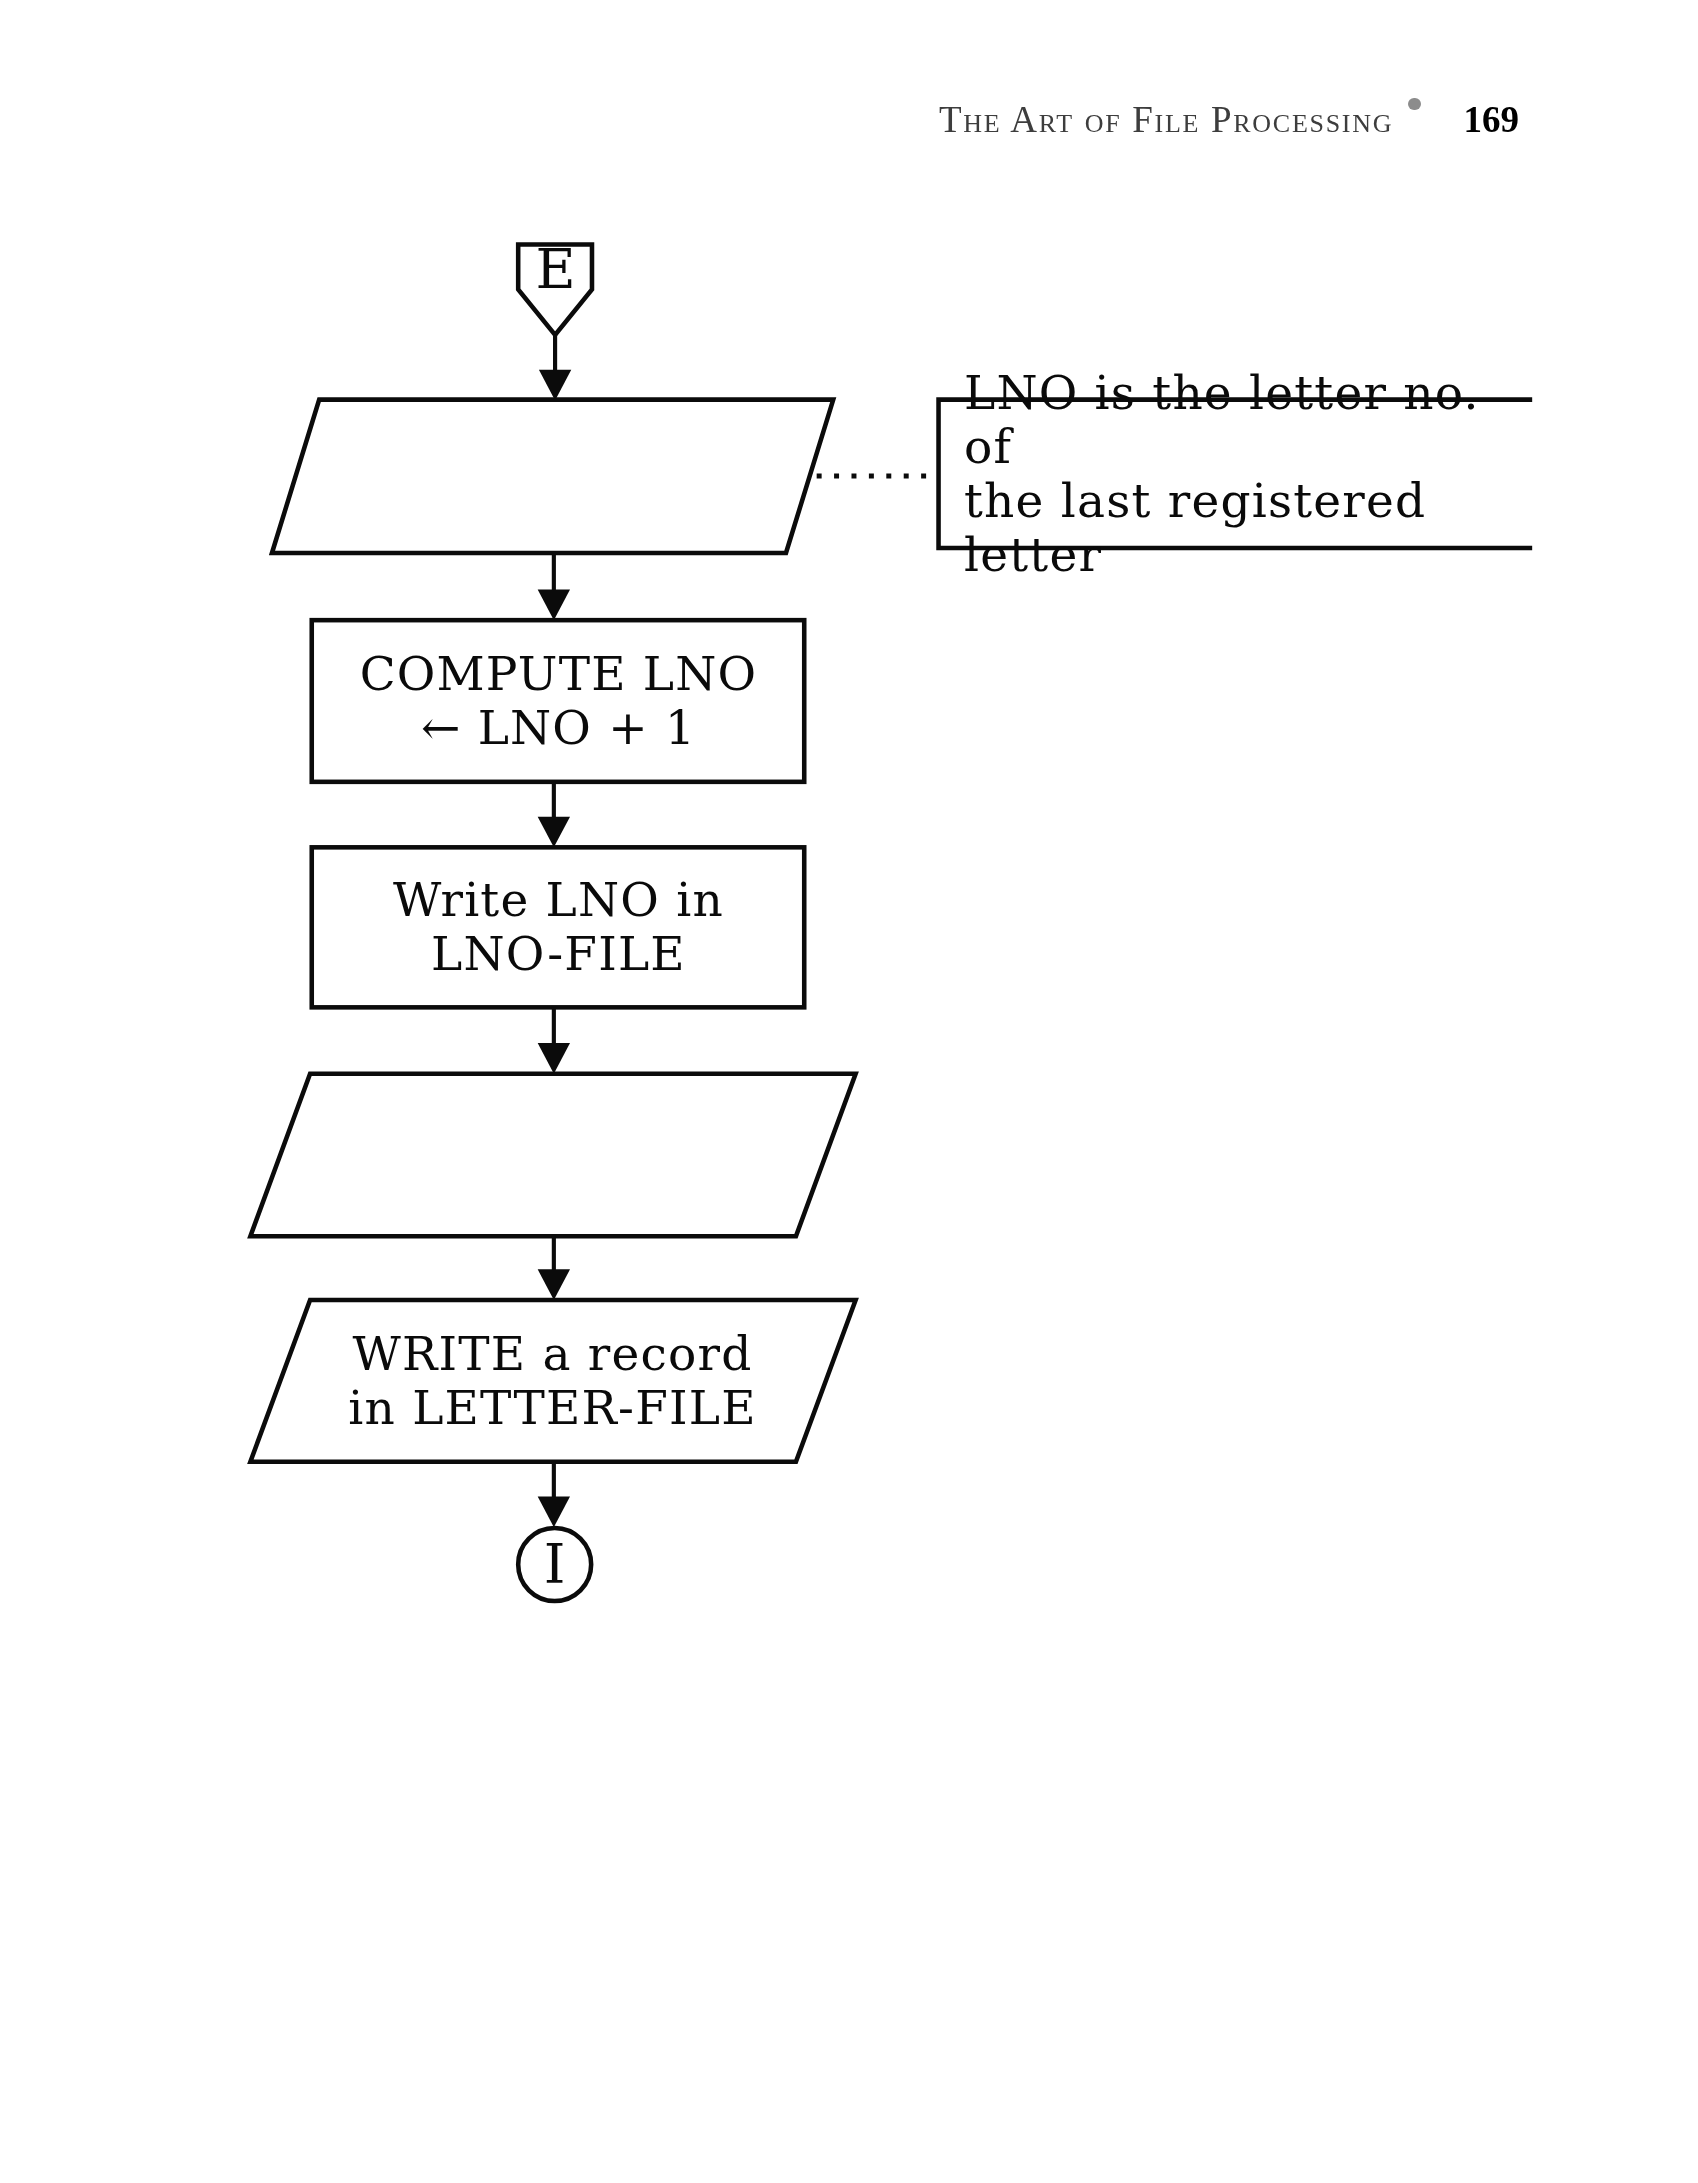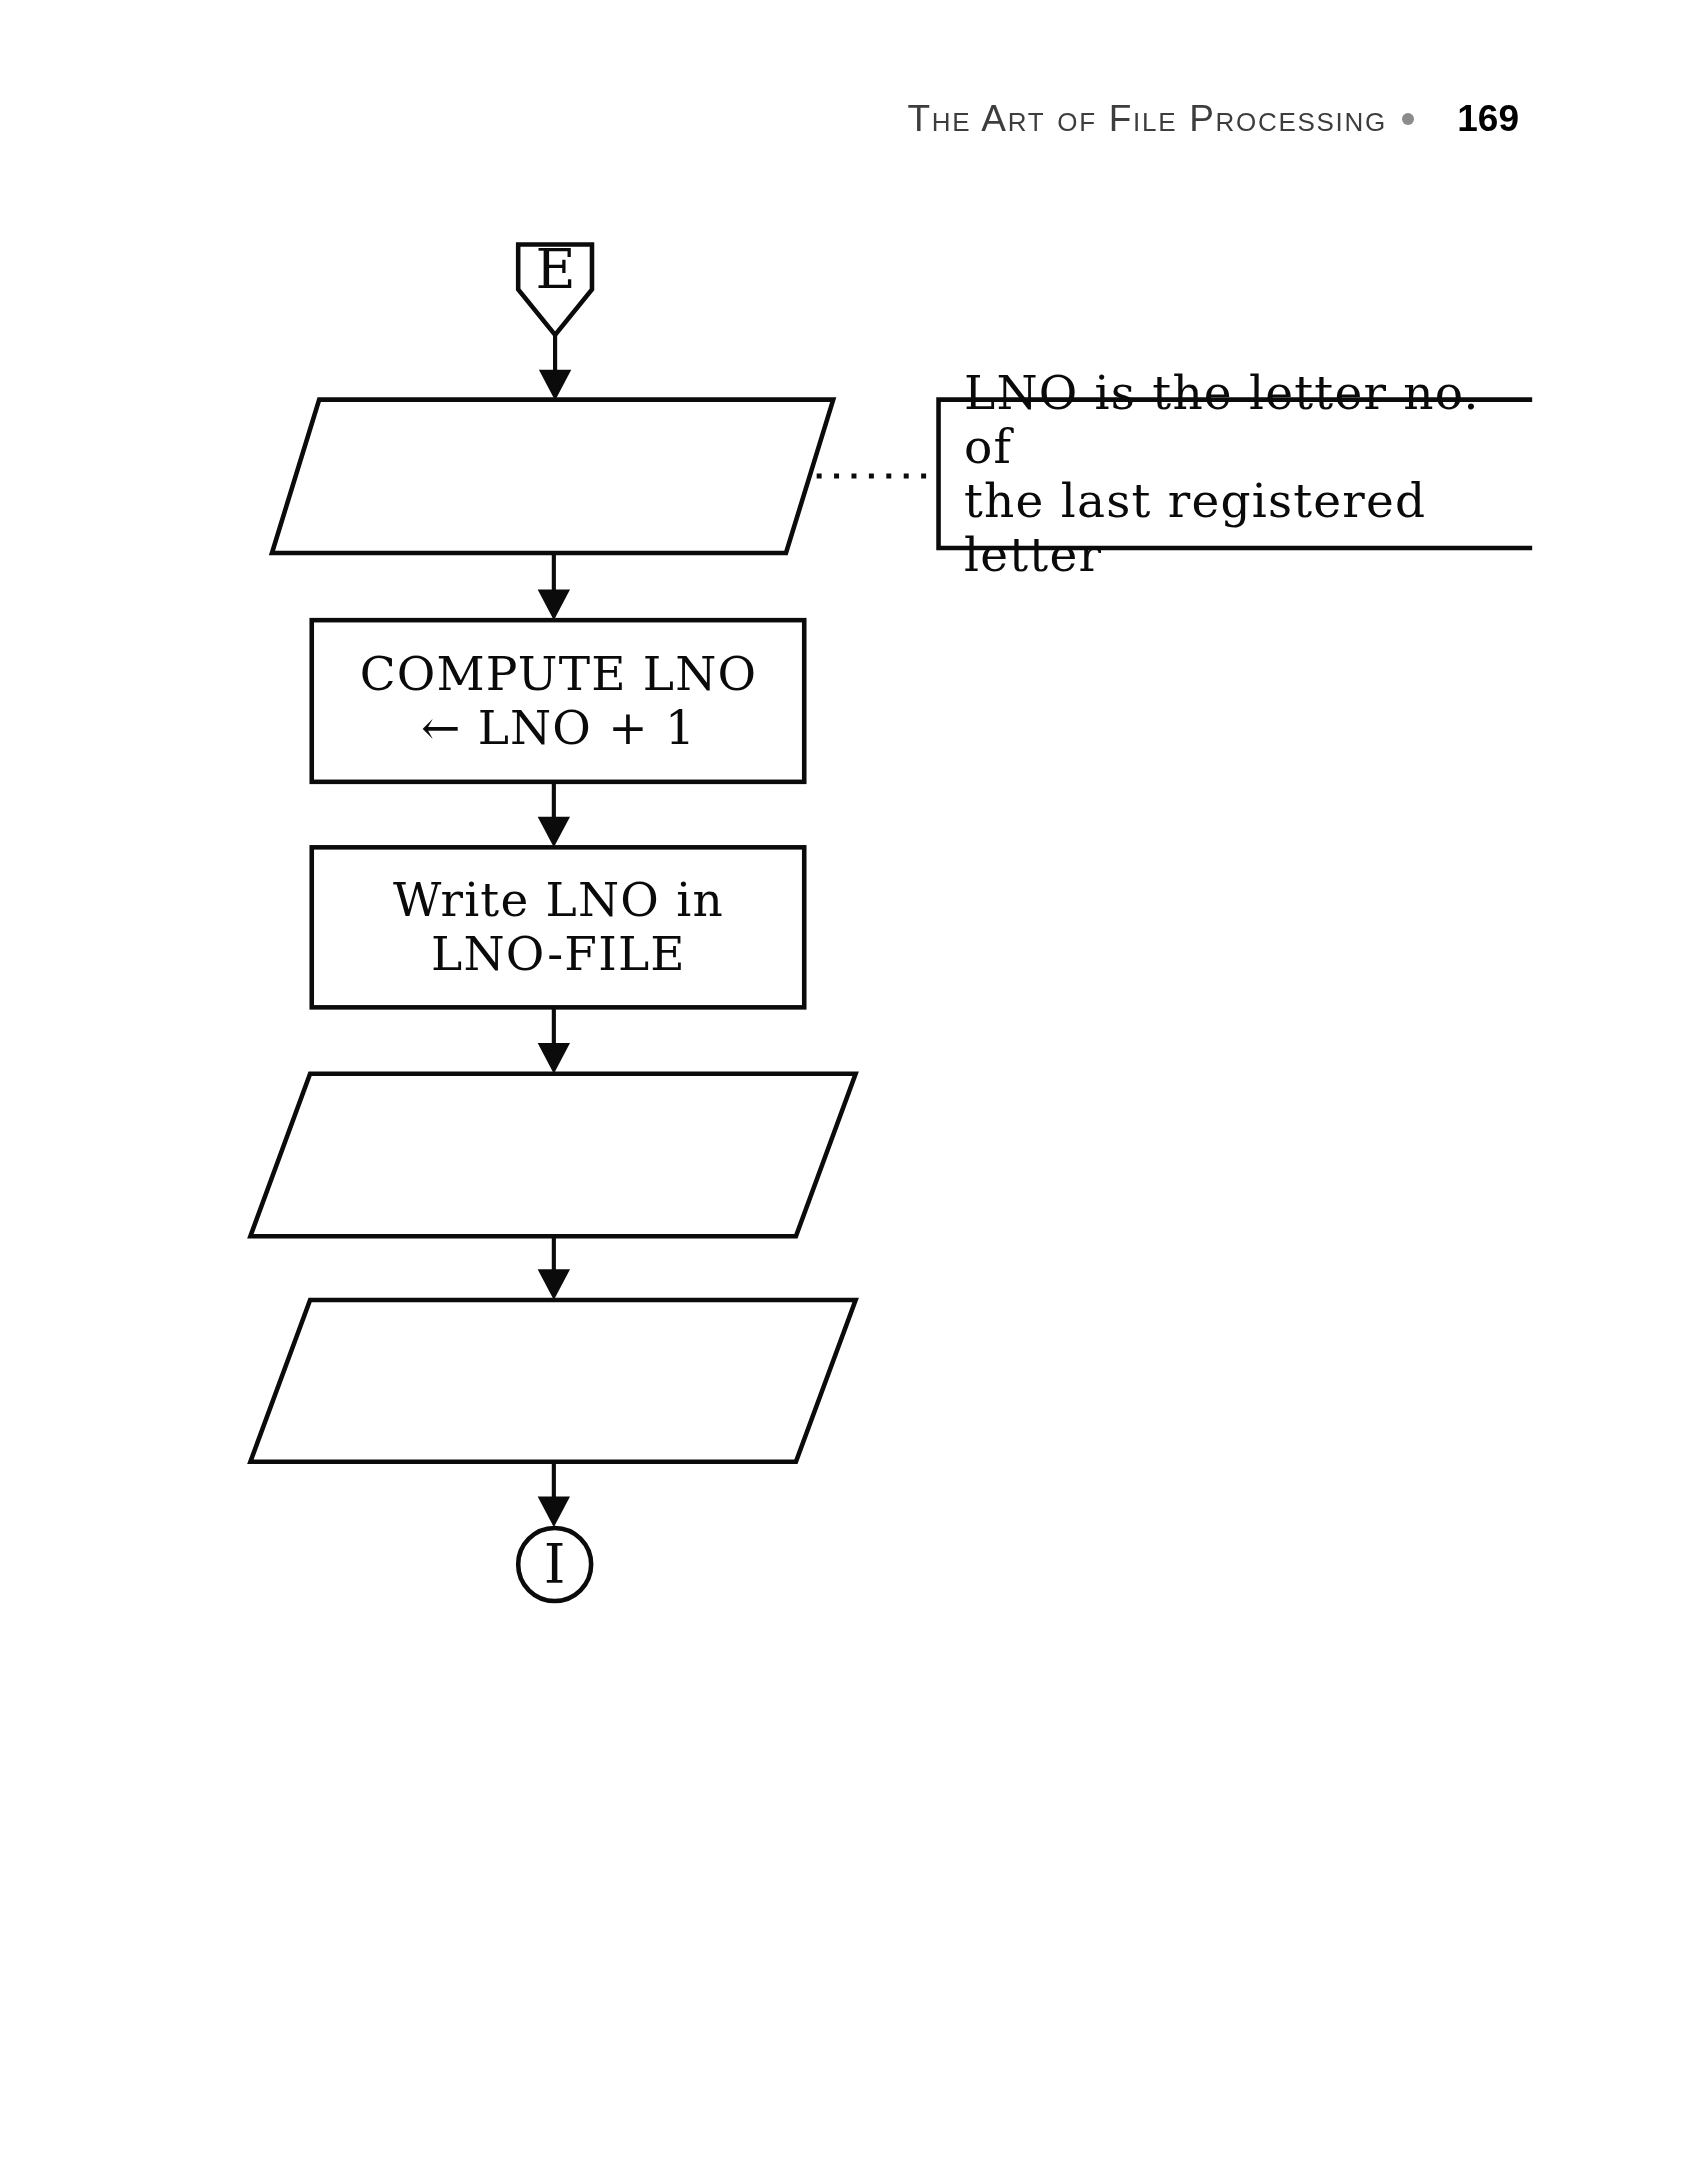--- a/index.html
+++ b/index.html
@@ -16,23 +16,22 @@
     font-family: "DejaVu Serif", serif;
     color: #0a0a0a;
   }
 
   
   .running-head {
     position: absolute;
     top: 98px;
     right: 179px;
     display: flex;
-    align-items: center;
     gap: 15px;
-    font-family: Liberation Sans, sans-serif;
+    font-family: Liberation Serif, serif;
     white-space: nowrap;
   }
   .running-head .title {
     font-variant: small-caps;
     font-size: 37px;
     letter-spacing: 1.7px;
     color: #3d3d3d;
   }
   .running-head .bullet {
     width: 12.4px;
@@ -177,20 +176,22 @@
   <div class="lbl connector lbl-start">E</div>
 
 
   <div class="lbl lbl-compute">COMPUTE LNO
 ← LNO + 1</div>
 
   <div class="lbl lbl-write-lno">Write LNO in
 LNO-FILE</div>
 
 
+  <div class="lbl lbl-write-rec">WRITE a record
+in LETTER-FILE</div>
 
   <div class="lbl left lbl-annotation">LNO is the letter no. of
 the last registered letter</div>
 
   <div class="lbl connector lbl-end">I</div>
 
 </div>
 
 
 </body></html>

